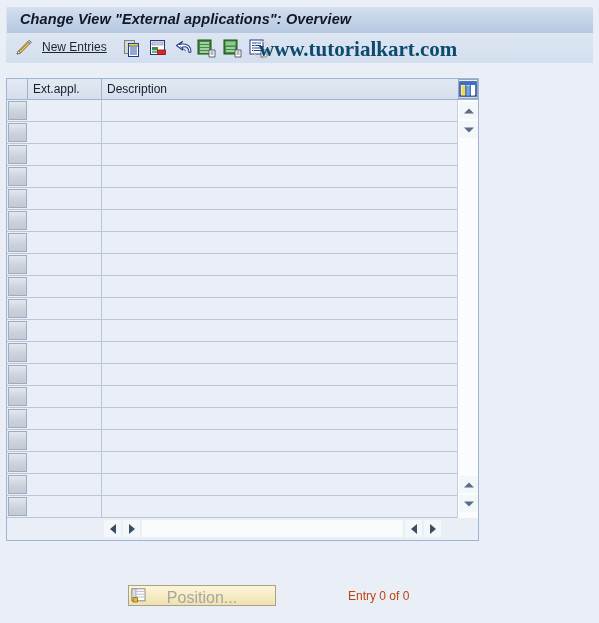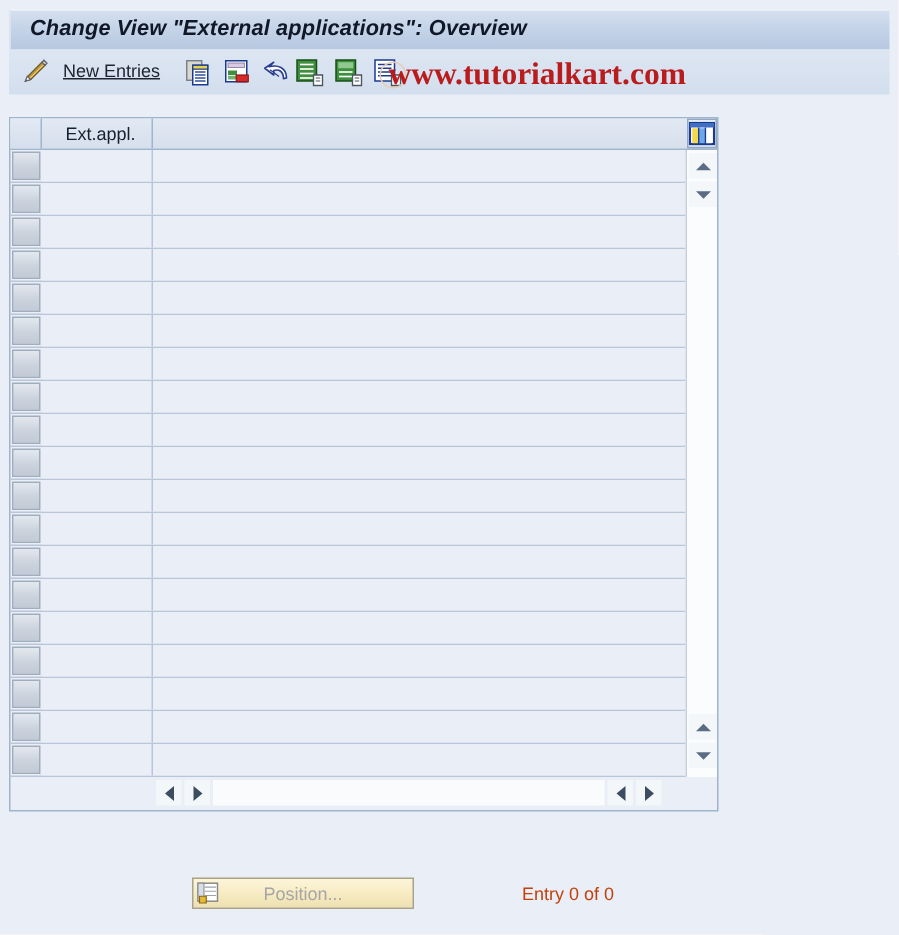--- a/index.html
+++ b/index.html
@@ -80,21 +80,21 @@
     height: 20px;
     cursor: pointer;
   }
   .watermark {
     position: absolute;
     left: 259px;
     top: 37px;
     font-family: "Liberation Serif", serif;
     font-size: 21px;
     font-weight: bold;
-    color: #b91c1c;
+    color: #0c4a6e;
     white-space: nowrap;
     pointer-events: none;
   }
   .wm-circle {
     position: absolute;
     left: 253px;
     top: 41px;
     width: 16px;
     height: 16px;
     border: 1.5px solid #e7cdb6;
@@ -141,21 +141,21 @@
     height: 20px;
     box-sizing: border-box;
     border-right: 1px solid #9fb4cd;
     font-size: 12px;
     color: #15202e;
     padding-left: 5px;
     line-height: 20px;
     white-space: nowrap;
     cursor: pointer;
   }
-  .th-c1 { left: 21px;  width: 74px; text-align: center; }
+  .th-c1 { left: 21px;  width: 74px; }
   .th-c2 { left: 95px;  width: 355px; border-right: none; }
   .th-config {
     position: absolute;
     left: 451px;
     top: 0px;
     width: 20px;
     height: 20px;
     background: linear-gradient(to bottom, #e8eef6 0%, #cfd9e7 100%);
     border: 1px solid #93a8c2;
     box-sizing: border-box;
@@ -283,21 +283,21 @@
     background: linear-gradient(to bottom, #fdf5da 0%, #f7ecc4 48%, #eee0b0 100%);
     border: 1px solid #a9a284;
     box-sizing: border-box;
     cursor: pointer;
   }
   .posbtn .lbl {
     position: absolute;
     left: 0; right: 0;
     top: 3px;
     text-align: center;
-    font-size: 12px;
+    font-size: 16px;
     color: #a6a6a6;
     white-space: nowrap;
   }
   .posbtn .icn {
     position: absolute;
     left: 2px;
     top: 2px;
     width: 16px;
     height: 15px;
   }
@@ -406,20 +406,21 @@
   </div>
 
   <div class="wm-circle"></div>
   <div class="watermark">www.tutorialkart.com</div>
 
   <div class="tablepanel">
 
     <div class="thead">
       <div class="th-selcol"></div>
       <div class="th-cell th-c1">Ext.appl.</div>
+      <div class="th-cell th-c2">Description</div>
       <div class="th-config">
         <svg width="18" height="18" viewBox="0 0 18 18">
           <rect x="1" y="2" width="16" height="14" fill="#ffffff" stroke="#1a3a8f" stroke-width="1.4"></rect>
           <rect x="1" y="2" width="16" height="3" fill="#3f6fc4"></rect>
           <rect x="2.5" y="5.5" width="4" height="10" fill="#f2d84a"></rect>
           <rect x="7" y="5.5" width="4" height="10" fill="#6fa8e8"></rect>
           <rect x="11.5" y="5.5" width="4" height="10" fill="#ffffff"></rect>
           <g stroke="#1a3a8f" stroke-width="0.9">
             <line x1="6.8" y1="5" x2="6.8" y2="16"></line>
             <line x1="11.3" y1="5" x2="11.3" y2="16"></line>

